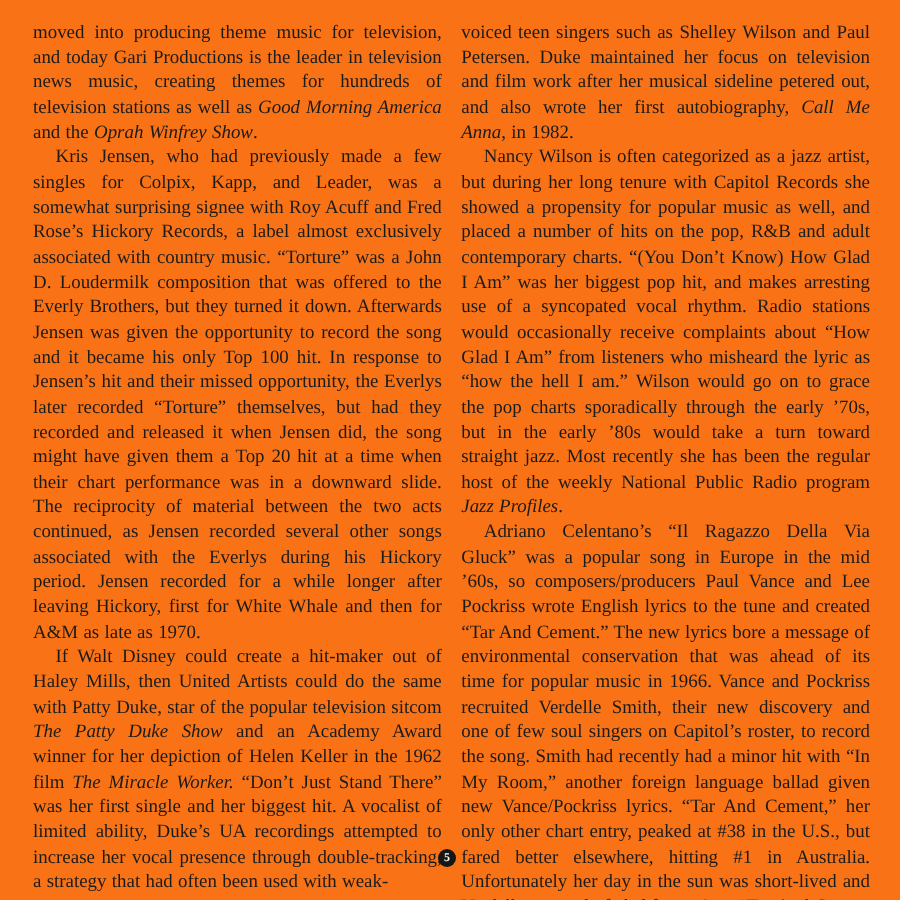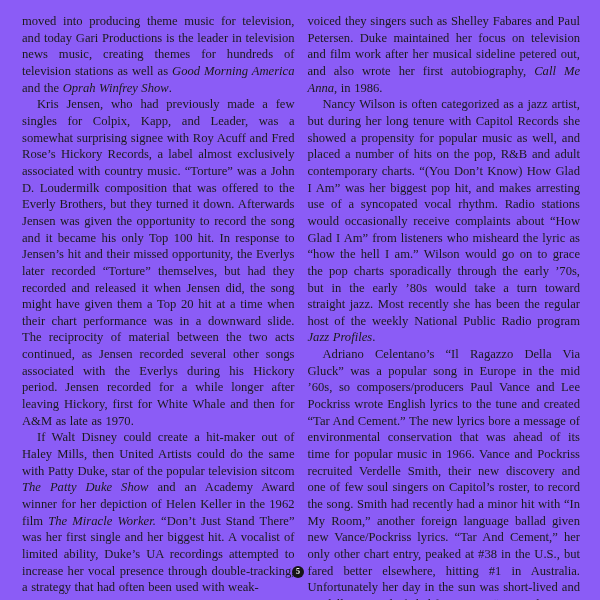--- a/index.html
+++ b/index.html
@@ -5,21 +5,21 @@
   html, body {
     margin: 0;
     padding: 0;
     background: #e9e8e4;
   }
   .page {
     position: relative;
     width: 600px;
     height: 600px;
     box-sizing: border-box;
-    background: #8b5cf6;
+    background: #f97316;
     padding: 13px 20px 0 22px;
     font-family: "Liberation Serif", "DejaVu Serif", serif;
     color: #1b1b1b;
     overflow: hidden;
   }
   .columns {
     display: flex;
     gap: 13px;
   }
   .col {
@@ -59,21 +59,21 @@
 <body>
 
 <div class="page">
   <div class="columns">
     <div class="col">
         <p class="para"><span>moved into producing theme music for television, and today Gari Productions is the leader in television news music, creating themes for hundreds of television stations as well as </span><span class="i">Good Morning America</span><span> and the </span><span class="i">Oprah Winfrey Show</span><span>.</span></p>
         <p class="para indent"><span class="b">Kris Jensen</span><span>, who had previously made a few singles for Colpix, Kapp, and Leader, was a somewhat surprising signee with Roy Acuff and Fred Rose’s Hickory Records, a label almost exclusively associated with country music. “Torture” was a John D. Loudermilk composition that was offered to the Everly Brothers, but they turned it down. Afterwards Jensen was given the opportunity to record the song and it became his only Top 100 hit. In response to Jensen’s hit and their missed opportunity, the Everlys later recorded “Torture” themselves, but had they recorded and released it when Jensen did, the song might have given them a Top 20 hit at a time when their chart performance was in a downward slide. The reciprocity of material between the two acts continued, as Jensen recorded several other songs associated with the Everlys during his Hickory period. Jensen recorded for a while longer after leaving Hickory, first for White Whale and then for A&amp;M as late as 1970.</span></p>
         <p class="para indent"><span>If Walt Disney could create a hit-maker out of Haley Mills, then United Artists could do the same with </span><span class="b">Patty Duke</span><span>, star of the popular television sitcom </span><span class="i">The Patty Duke Show</span><span> and an Academy Award winner for her depiction of Helen Keller in the 1962 film </span><span class="i">The Miracle Worker.</span><span> “Don’t Just Stand There” was her first single and her biggest hit. A vocalist of limited ability, Duke’s UA recordings attempted to increase her vocal presence through double-tracking, a strategy that had often been used with weak-</span></p>
       </div>
     <div class="col">
-        <p class="para"><span>voiced they singers such as Shelley Fabares and Paul Petersen. Duke maintained her focus on television and film work after her musical sideline petered out, and also wrote her first autobiography, </span><span class="i">Call Me Anna</span><span>, in 1986.</span></p>
+        <p class="para"><span>voiced teen singers such as Shelley Wilson and Paul Petersen. Duke maintained her focus on television and film work after her musical sideline petered out, and also wrote her first autobiography, </span><span class="i">Call Me Anna</span><span>, in 1982.</span></p>
         <p class="para indent"><span class="b">Nancy Wilson</span><span> is often categorized as a jazz artist, but during her long tenure with Capitol Records she showed a propensity for popular music as well, and placed a number of hits on the pop, R&amp;B and adult contemporary charts. “(You Don’t Know) How Glad I Am” was her biggest pop hit, and makes arresting use of a syncopated vocal rhythm. Radio stations would occasionally receive complaints about “How Glad I Am” from listeners who misheard the lyric as “how the hell I am.” Wilson would go on to grace the pop charts sporadically through the early ’70s, but in the early ’80s would take a turn toward straight jazz. Most recently she has been the regular host of the weekly National Public Radio program </span><span class="i">Jazz Profiles</span><span>.</span></p>
         <p class="para indent"><span>Adriano Celentano’s “Il Ragazzo Della Via Gluck” was a popular song in Europe in the mid ’60s, so composers/producers Paul Vance and Lee Pockriss wrote English lyrics to the tune and created “Tar And Cement.” The new lyrics bore a message of environmental conservation that was ahead of its time for popular music in 1966. Vance and Pockriss recruited </span><span class="b">Verdelle Smith</span><span>, their new discovery and one of few soul singers on Capitol’s roster, to record the song. Smith had recently had a minor hit with “In My Room,” another foreign language ballad given new Vance/Pockriss lyrics. “Tar And Cement,” her only other chart entry, peaked at #38 in the U.S., but fared better elsewhere, hitting #1 in Australia. Unfortunately her day in the sun was short-lived and Verdelle promptly faded from view. “Tar And Ce-</span></p>
       </div>
   </div>
   <div class="pagenum-badge">
     <span>5</span>
   </div>
 </div>
 
 </body></html>

